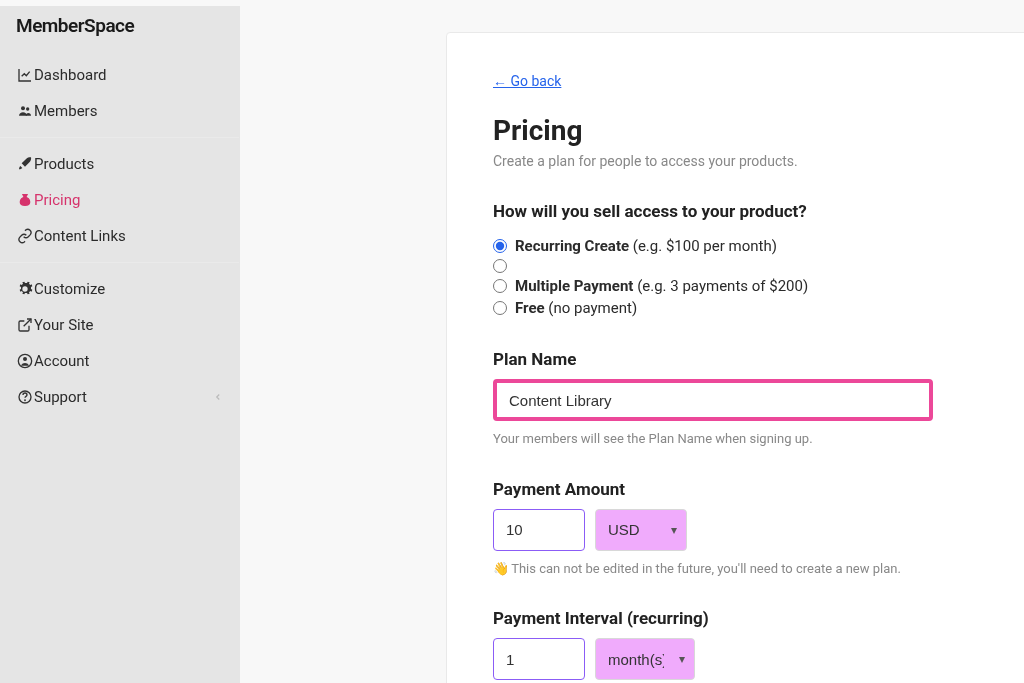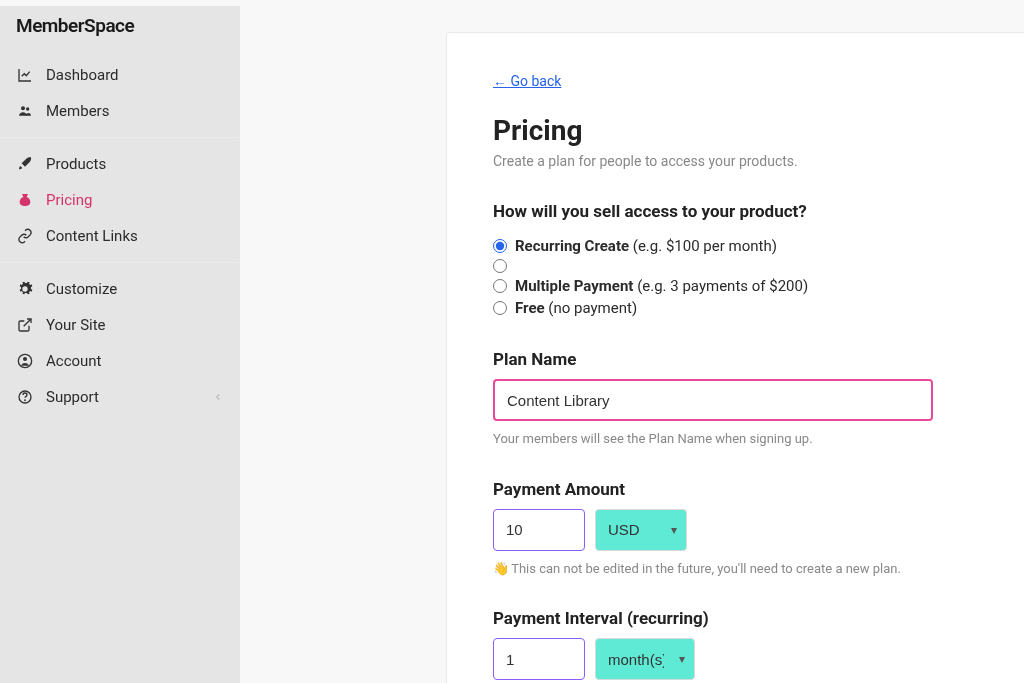--- a/index.html
+++ b/index.html
@@ -32,21 +32,20 @@
       padding: 8px 0;
     }
     .nav-divider {
       height: 1px;
       background: #eaeaea;
       margin: 0;
     }
     .nav-item {
       display: flex;
       align-items: center;
-      gap: 12px;
       padding: 9px 16px;
       font-size: 15px;
       color: #2b2b2b;
       cursor: pointer;
     }
     .nav-item.active {
       color: #d6336c;
     }
     .nav-item.active .icon svg { stroke: #d6336c; fill: #d6336c; }
     .nav-item .icon {
@@ -122,21 +121,21 @@
 
     .field-label {
       font-size: 17px;
       font-weight: 700;
       margin-top: 30px;
       color: #222;
     }
     .text-input {
       width: 440px;
       height: 42px;
-      border: 2px solid #ec4899;
+      border: 4px solid #ec4899;
       border-radius: 4px;
       padding: 0 12px;
       font-size: 15px;
       margin-top: 10px;
       color: #333;
     }
     .help-text {
       font-size: 13px;
       color: #888;
       margin-top: 8px;
@@ -163,21 +162,21 @@
       display: inline-block;
     }
     .select {
       width: 92px;
       height: 42px;
       border: 1px solid #d8d8d8;
       border-radius: 4px;
       padding: 0 30px 0 12px;
       font-size: 15px;
       color: #333;
-      background: #5eead4;
+      background: #f0abfc;
       appearance: none;
     }
     .select.wide { width: 100px; }
     .select-chev {
       position: absolute;
       right: 10px;
       top: 50%;
       transform: translateY(-50%);
       pointer-events: none;
       color: #555;

